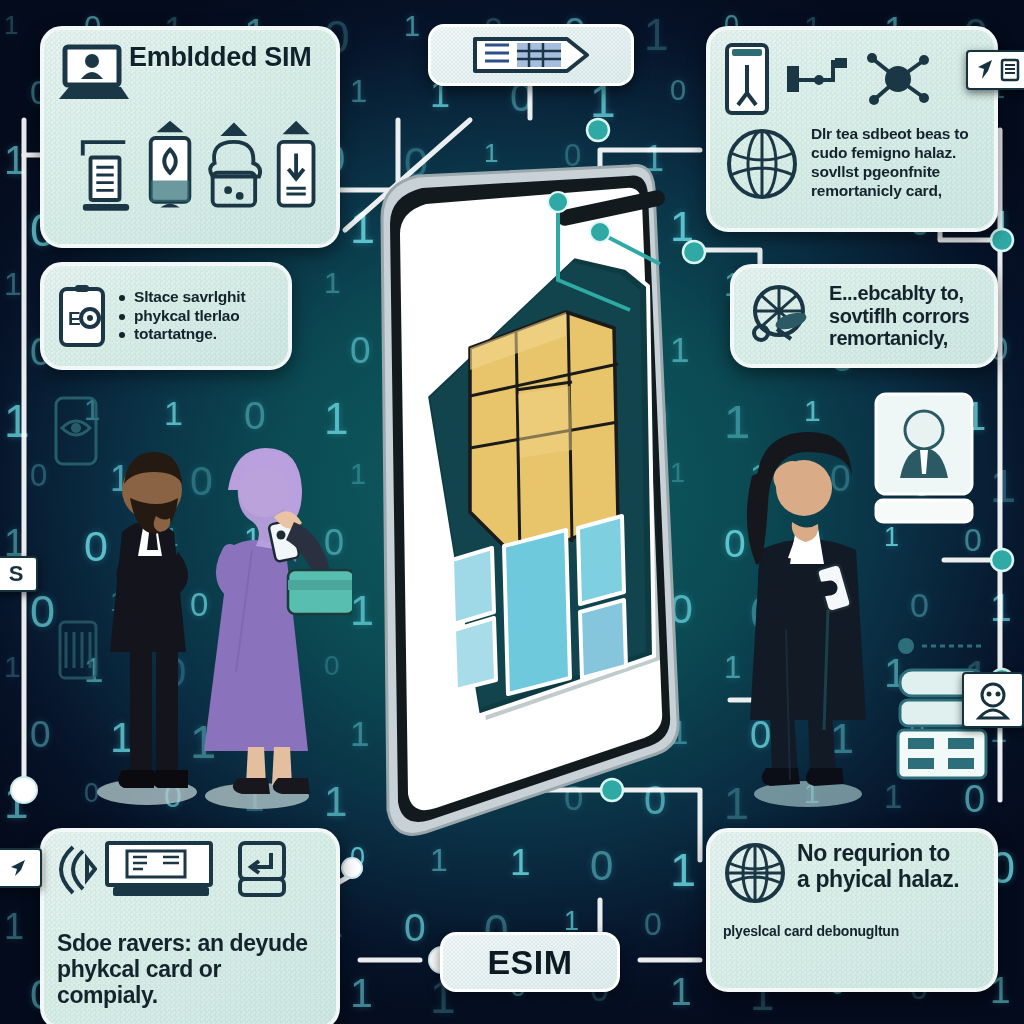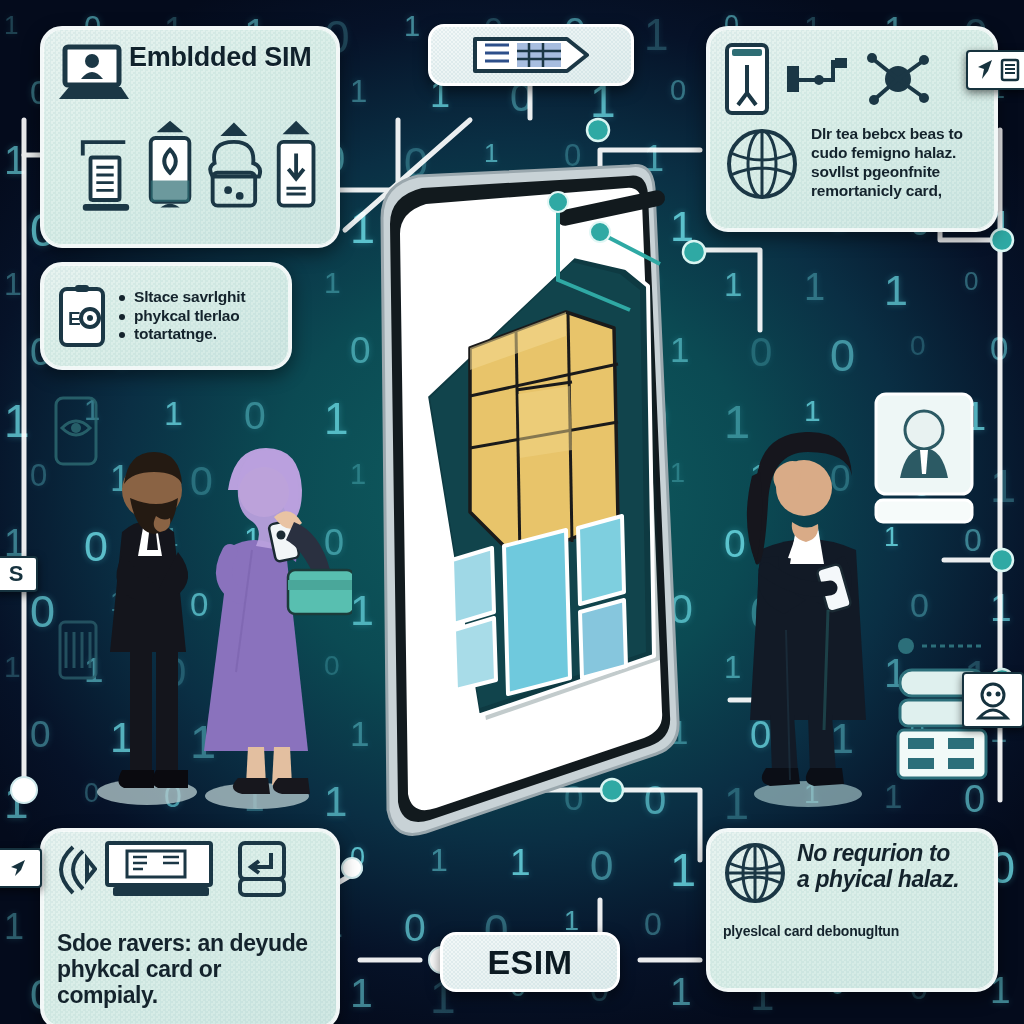--- a/index.html
+++ b/index.html
@@ -633,35 +633,51 @@
           </g>
         </svg>
       </div>
       <div style="display:flex;align-items:flex-start;gap:10px;margin-top:8px;">
         <svg width="78" height="78" viewBox="0 0 78 78">
           <circle cx="39" cy="39" r="33" fill="none" stroke="#1b3745" stroke-width="4"></circle>
           <ellipse cx="39" cy="39" rx="14" ry="33" fill="none" stroke="#1b3745" stroke-width="3"></ellipse>
           <path d="M8 28 q31 14 62 0M8 50 q31 -14 62 0M39 6 L39 72" stroke="#1b3745" stroke-width="3" fill="none"></path>
         </svg>
         <div>
-          <div class="panel-text">Dlr tea bebcx beas to</div>
+          <div class="panel-text">Dlr tea sdbeot beas to</div>
           <div class="panel-text">cudo femigno halaz.</div>
           <div class="panel-text">sovllst pgeonfnite</div>
           <div class="panel-text">remortanicly card,</div>
         </div>
       </div>
     </div>
   </div>
 
+  <div class="panel" style="left:730px; top:264px; width:268px; height:104px;">
+    <div class="panel-inner" style="display:flex;gap:12px;align-items:center;padding:8px 14px;">
+      <svg width="70" height="70" viewBox="0 0 70 70">
+        <circle cx="32" cy="30" r="24" fill="none" stroke="#1b3745" stroke-width="4"></circle>
+        <path d="M14 14 L50 46M50 14 L14 46M8 30 h48M32 6 v48" stroke="#1b3745" stroke-width="3" fill="none"></path>
+        <ellipse cx="44" cy="40" rx="16" ry="7" fill="#2c5a64" transform="rotate(-18 44 40)"></ellipse>
+        <circle cx="14" cy="52" r="7" fill="none" stroke="#1b3745" stroke-width="4"></circle>
+        <path d="M30 48 L44 58" stroke="#1b3745" stroke-width="4"></path>
+      </svg>
+      <div>
+        <div class="panel-text big" style="font-size:20px;">E...ebcablty to,</div>
+        <div class="panel-text big" style="font-size:20px;">sovtiflh corrors</div>
+        <div class="panel-text big" style="font-size:20px;">remortanicly,</div>
+      </div>
+    </div>
+  </div>
 
   <div class="panel" style="left:706px; top:384px; width:292px; height:424px; z-index:-1;"></div>
 
   <div class="panel" style="left:706px; top:828px; width:292px; height:164px;">
     <div class="panel-inner" style="padding:10px 14px;">
-      <div style="display:flex;align-items:flex-start;gap:10px;font-style:italic;">
+      <div style="display:flex;align-items:flex-start;gap:10px;">
         <svg width="64" height="64" viewBox="0 0 64 64">
           <circle cx="32" cy="32" r="28" fill="none" stroke="#1b3745" stroke-width="4"></circle>
           <ellipse cx="32" cy="32" rx="12" ry="28" fill="none" stroke="#1b3745" stroke-width="3"></ellipse>
           <path d="M6 22 q26 12 52 0M6 42 q26 -12 52 0M32 4 v56M4 32 h56" stroke="#1b3745" stroke-width="3" fill="none"></path>
         </svg>
         <div>
           <div class="panel-text big">No requrion to</div>
           <div class="panel-text big">a phyical halaz.</div>
         </div>
       </div>

